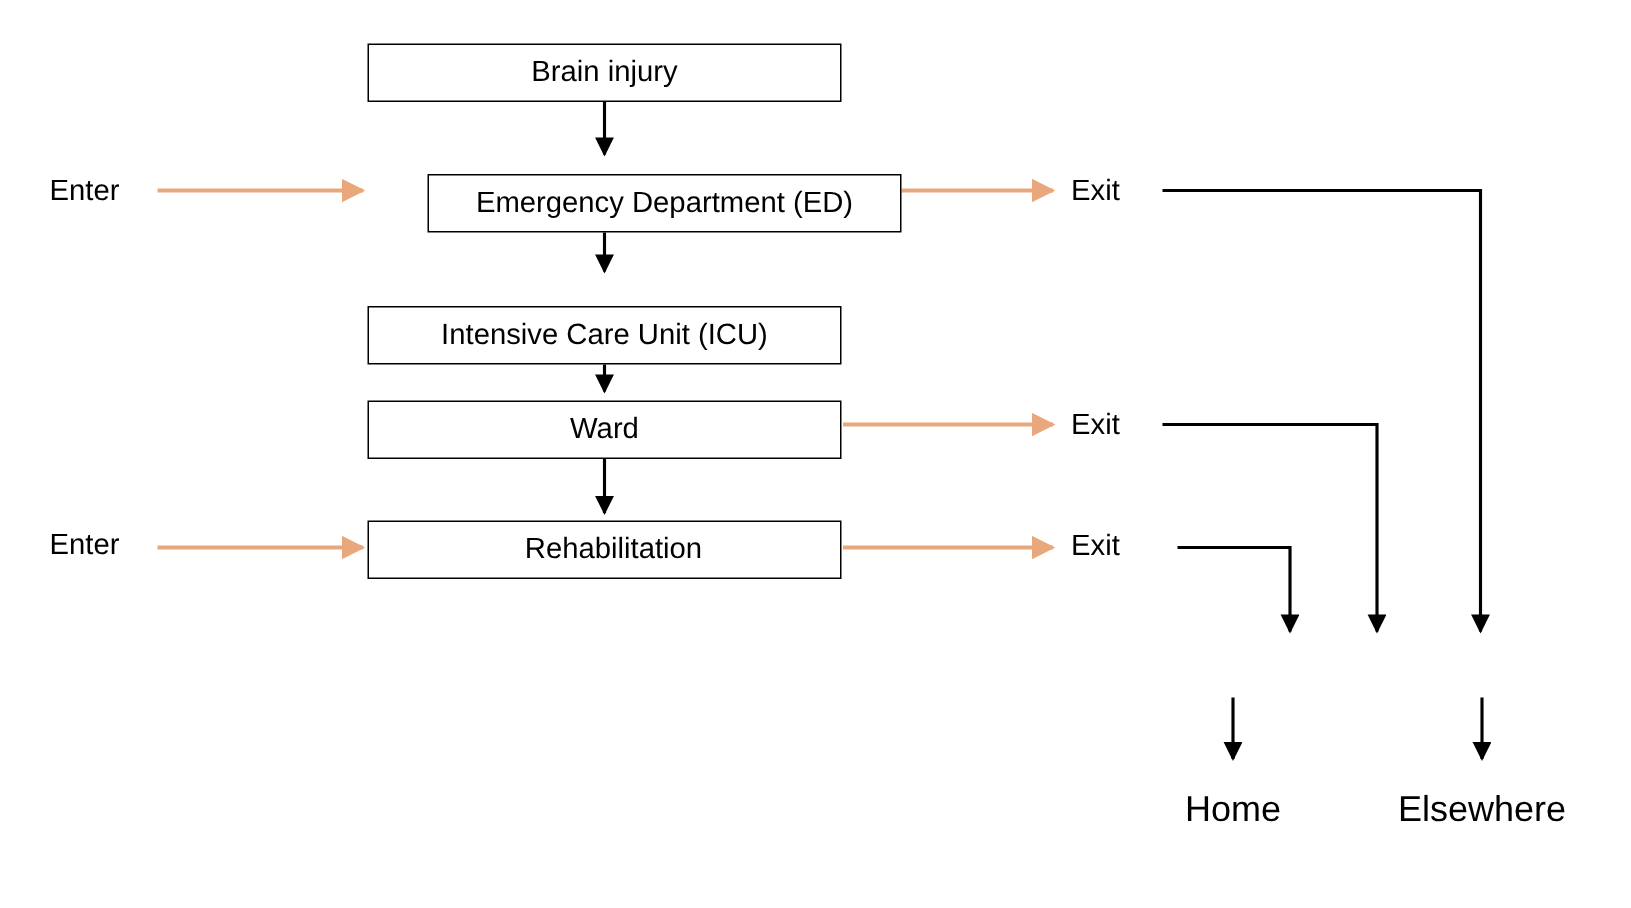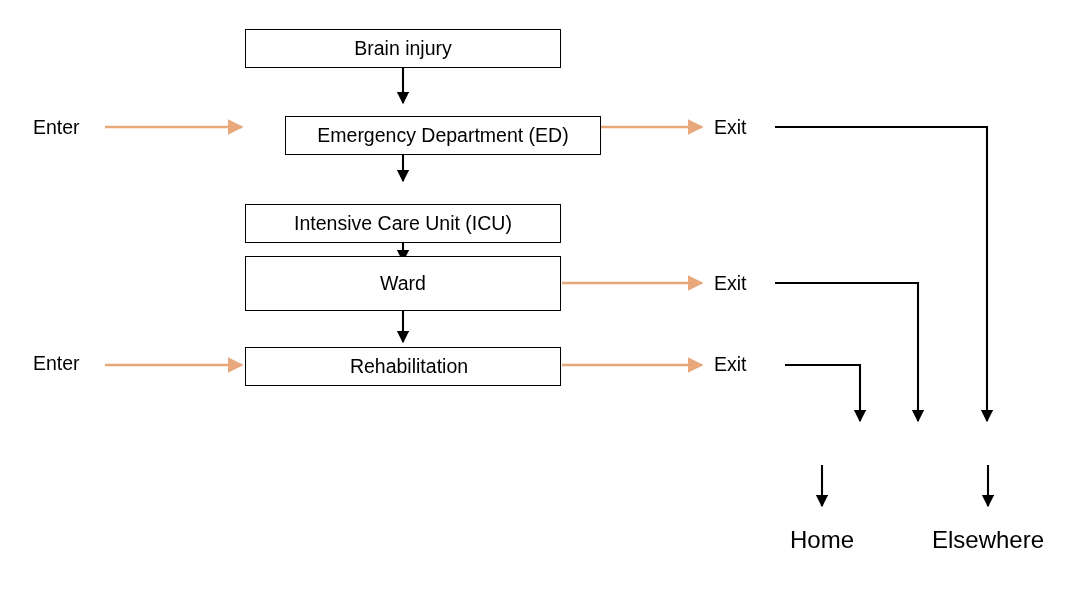--- a/index.html
+++ b/index.html
@@ -117,21 +117,21 @@
   </div>
 
   <div class="node-box" style="left:245px; top:116px; width:316px; height:39px;margin-left:40px;">
     <span>Emergency Department (ED)</span>
   </div>
 
   <div class="node-box" style="left:245px; top:204px; width:316px; height:39px;">
     <span>Intensive Care Unit (ICU)</span>
   </div>
 
-  <div class="node-box" style="left:245px; top:256px; width:316px; height:55px;">
+  <div class="node-box" style="left:245px; top:267px; width:316px; height:39px;">
     <span>Ward</span>
   </div>
 
   <div class="node-box" style="left:245px; top:347px; width:316px; height:39px;padding-left:12px;">
     <span>Rehabilitation</span>
   </div>
 
 
   <div class="side-label" style="left:33px; top:118px;">Enter</div>
 

